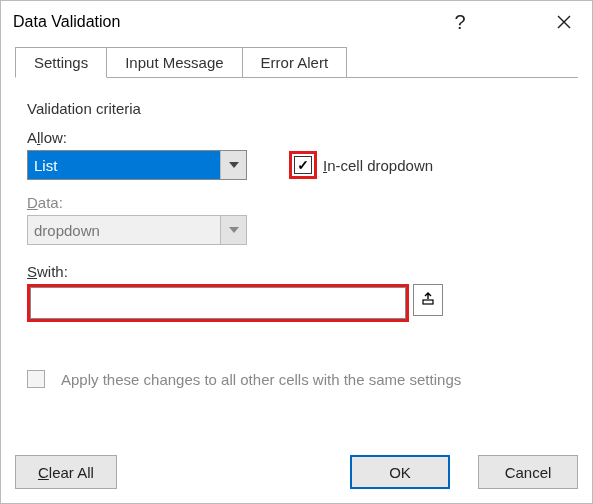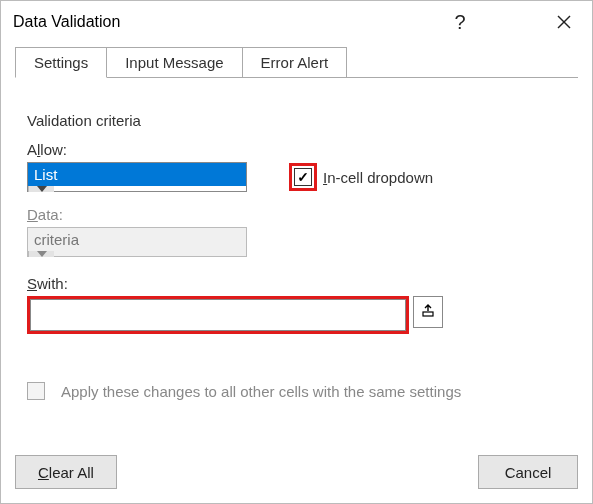--- a/index.html
+++ b/index.html
@@ -40,21 +40,21 @@
     justify-content: center;
     font-size: 18px;
     color: #222;
     font-family: "Segoe UI Symbol", sans-serif;
   }
   .titlebar .help-btn { font-size: 20px; line-height: 1; }
   .content { flex: 1; padding: 4px 14px 12px 14px; display: flex; flex-direction: column; }
   .tabs {
     display: flex;
     position: relative;
-    margin-bottom: 12px;
+    margin-bottom: 0;
   }
   .tabs::after {
     content: "";
     position: absolute;
     left: 0; right: 0; bottom: 0;
     border-bottom: 1px solid #aaa;
     z-index: 0;
   }
   .tab {
     padding: 6px 18px 6px 18px;
@@ -99,21 +99,20 @@
   .label { font-size: 15px; color: #333; margin-bottom: 4px; display: block; }
   .label.disabled { color: #888; }
   .underline { text-decoration: underline; }
   .combo {
     display: flex;
     align-items: stretch;
     width: 220px;
     height: 30px;
     border: 1px solid #888;
     background: #fff;
-    flex-direction: column;
   }
   .combo .combo-text {
     flex: 1;
     padding: 3px 6px;
     font-size: 15px;
     display: flex;
     align-items: center;
   }
   .combo .combo-btn {
     width: 26px;
@@ -189,21 +188,21 @@
     color: #222;
     display: flex; align-items: center; justify-content: center;
     min-width: 100px;
     cursor: default;
   }
   .btn.primary {
     border: 2px solid #0067c0;
     background: #e7e7e7;
   }
   .footer .spacer { flex: 1; }
-  .footer .btn + .btn { margin-left: 4px; border-radius: 13px; }
+  .footer .btn + .btn { margin-left: 28px; }
 </style>
 </head>
 <body>
 
 <div class="window">
   <div class="titlebar">
     <div class="title">Data Validation</div>
     <div class="win-btn help-btn">?</div>
     <div class="win-btn">
       <svg width="14" height="14" viewBox="0 0 14 14">
@@ -233,21 +232,21 @@
             <div class="combo-text">List</div>
             <div class="combo-btn">
               <div class="chev-down"></div>
             </div>
           </div>
 
           <span class="label disabled" style="margin-top:14px;">
             <span></span><span class="underline">D</span><span>ata:</span>
           </span>
           <div class="combo disabled">
-            <div class="combo-text">criteria</div>
+            <div class="combo-text">dropdown</div>
             <div class="combo-btn">
               <div class="chev-down" style="border-top-color:#888;"></div>
             </div>
           </div>
         </div>
 
         <div class="col-right" style="padding-top:22px;">
           <div class="checkbox-row">
             <span class="hl-wrap">
               <div class="checkbox checked"></div>
@@ -284,15 +283,16 @@
       </div>
 
     </div>
   </div>
 
   <div class="footer">
     <div class="btn">
       <span><span class="underline">C</span><span>lear All</span></span>
     </div>
     <div class="spacer"></div>
+    <div class="btn primary">OK</div>
     <div class="btn">Cancel</div>
   </div>
 </div>
 
 </body></html>

